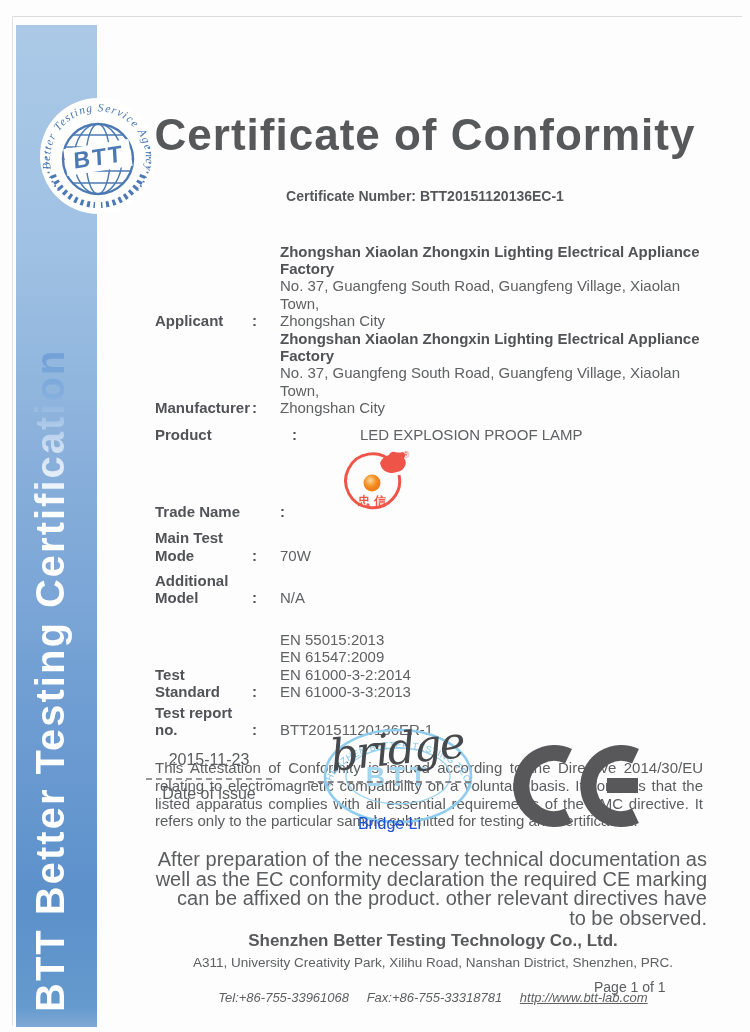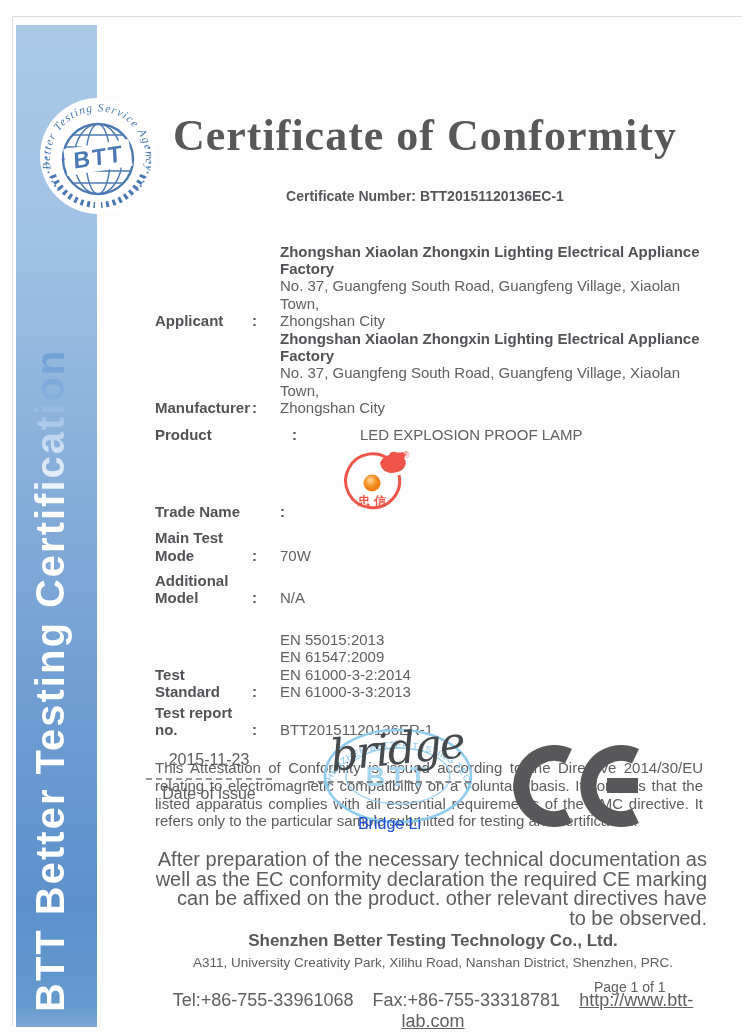--- a/index.html
+++ b/index.html
@@ -26,21 +26,21 @@
     -webkit-background-clip:text;background-clip:text;color:transparent;
   }
   @supports not ((-webkit-background-clip:text) or (background-clip:text)){
     .band-text span{background:none;color:#ffffff;}
   }
 
   .logo-svg{position:absolute;left:37px;top:95px;}
 
   .title{
     position:absolute;left:140px;top:110px;width:570px;text-align:center;
-    font-family:Liberation Serif, serif;font-weight:bold;
+    font-family:Liberation Sans, sans-serif;font-weight:bold;
     font-size:44px;color:#57585a;letter-spacing:1px;
   }
   .cert-number{
     position:absolute;left:140px;top:188px;width:570px;text-align:center;
     font-size:14px;font-weight:bold;color:#55575a;
   }
 
   .content{position:absolute;left:155px;top:243px;width:548px;}
   .row{display:flex;align-items:flex-end;font-size:15px;line-height:17.2px;}
   .row .lbl{width:97px;font-weight:bold;color:#515356;flex:none;}
@@ -77,21 +77,21 @@
   .ce-svg{position:absolute;left:507px;top:740px;}
 
   .ce-note{
     position:absolute;left:155px;top:850px;width:552px;
     font-size:20px;line-height:19.5px;color:#5b5d5f;text-align:right;
   }
 
   .footer{position:absolute;left:150px;top:931px;width:566px;text-align:center;color:#58595b;}
   .footer .company{font-weight:bold;font-size:17px;margin-bottom:4px;}
   .footer .addr{font-size:13.5px;margin-bottom:20px;color:#5e6062;}
-  .footer .contact{font-size:18px;color:#5e6062;}
+  .footer .contact{font-size:13px;color:#5e6062;font-style:italic;}
   .footer .contact .sep{display:inline-block;width:14px;}
   .footer a{color:#5e6062;text-decoration:underline;}
   .page-number{position:absolute;left:594px;top:979px;font-size:14px;color:#5b5d5f;}
 </style>
 </head>
 <body>
 
 <div class="sheet-edge-top"></div>
 <div class="sheet-edge-left"></div>
 

